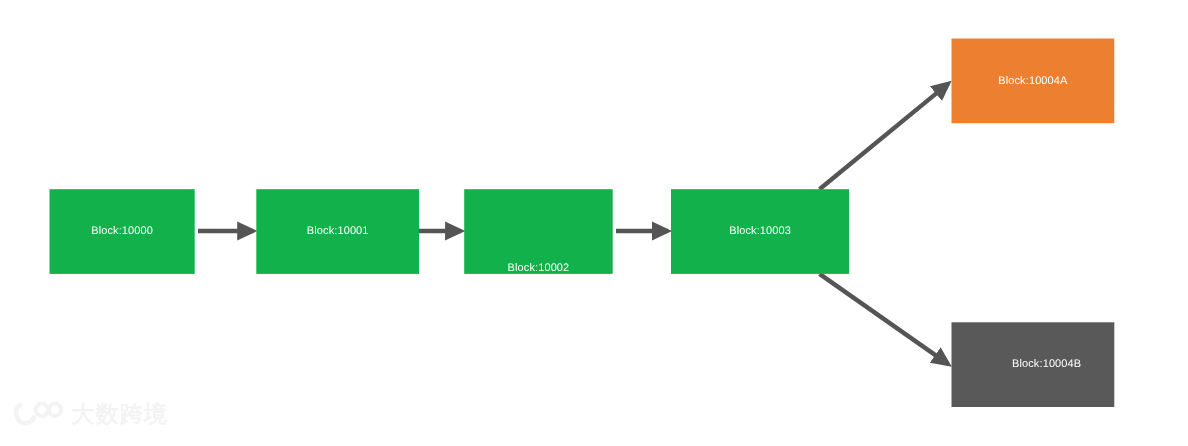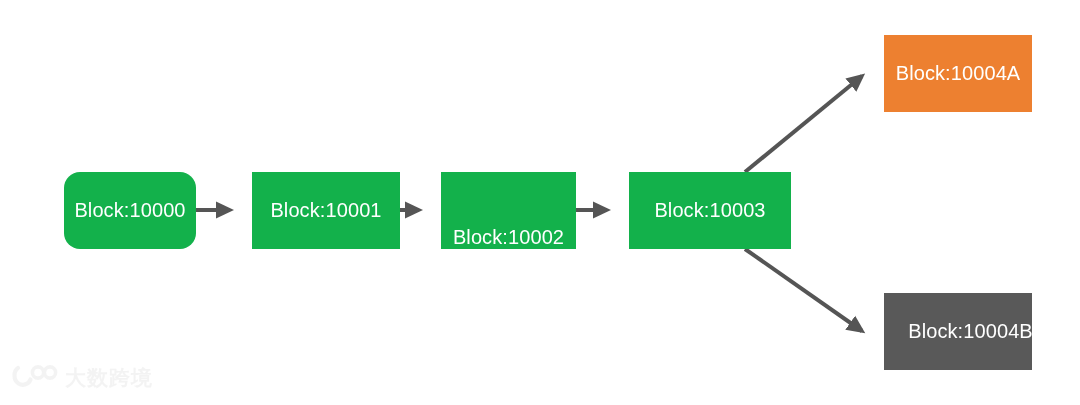--- a/index.html
+++ b/index.html
@@ -15,26 +15,25 @@
     overflow: hidden;
     font-family: "Liberation Sans", sans-serif;
   }
   .block {
     position: absolute;
     display: flex;
     align-items: center;
     justify-content: center;
     box-sizing: border-box;
     color: #ffffff;
-    font-size: 20px;
+    font-size: 10px;
     font-weight: 400;
     letter-spacing: 0.1px;
     white-space: nowrap;
     user-select: none;
-    margin-left: 19px;
   }
   .block-green  { background: #13b14b; }
   .block-orange { background: #ed8030; }
   .block-gray   { background: #595959; }
 
   #arrow-layer {
     position: absolute;
     left: 0;
     top: 0;
     width: 1080px;
@@ -77,21 +76,21 @@
 
     <line x1="371" y1="210" x2="419" y2="210" stroke="#555555" stroke-width="4" marker-end="url(#ah)"></line>
 
     <line x1="560" y1="210" x2="607" y2="210" stroke="#555555" stroke-width="4" marker-end="url(#ah)"></line>
 
     <line x1="745" y1="172" x2="862" y2="76" stroke="#555555" stroke-width="4" marker-end="url(#ah)"></line>
 
     <line x1="745" y1="249" x2="862" y2="331" stroke="#555555" stroke-width="4" marker-end="url(#ah)"></line>
   </svg>
 
-  <div class="block block-green" style="left:45px; top:172px; width:132px; height:77px;border-radius:16px;">
+  <div class="block block-green" style="left:45px; top:172px; width:132px; height:77px;">
     <span>Block:10000</span>
   </div>
 
   <div class="block block-green" style="left:233px; top:172px; width:148px; height:77px;">
     <span>Block:10001</span>
   </div>
 
   <div class="block block-green" style="left:422px; top:172px; width:135px; height:77px;align-items:flex-end;">
     <span>Block:10002</span>
   </div>

